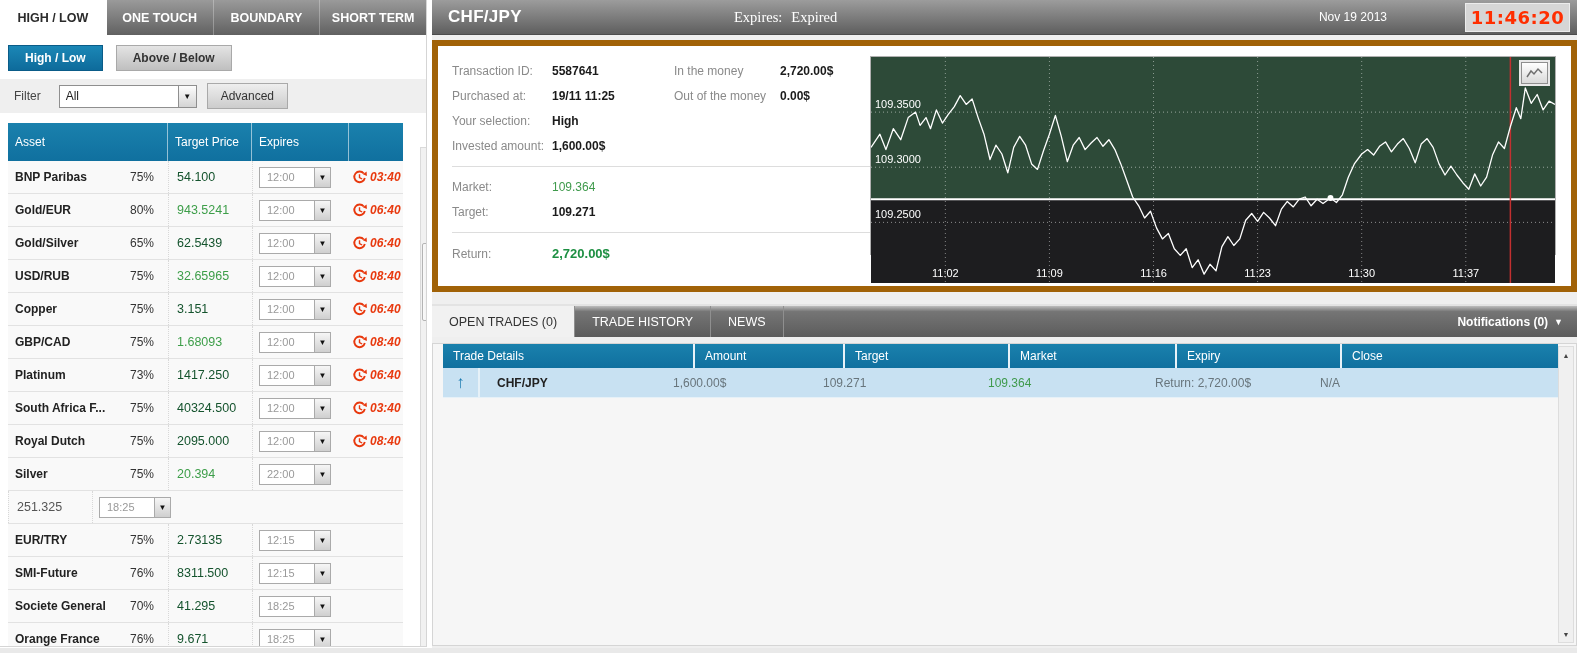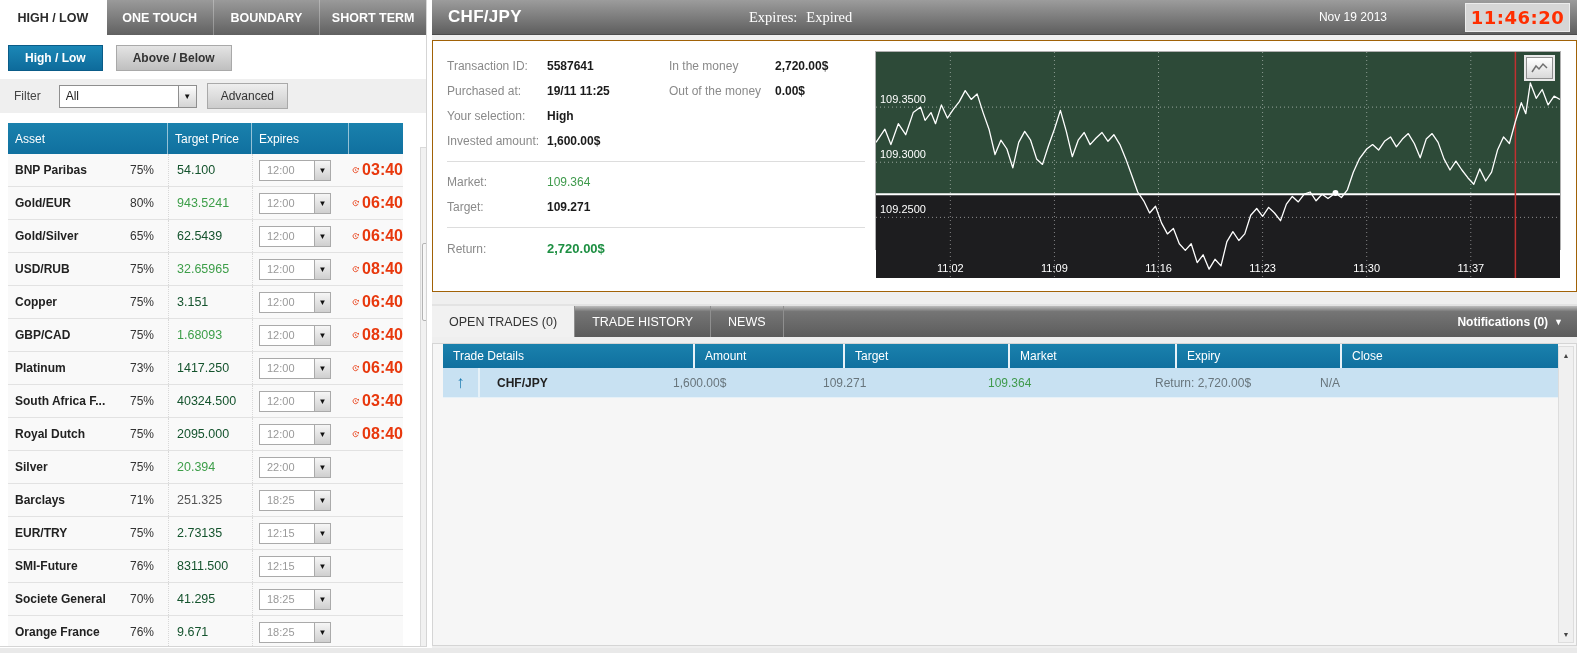--- a/index.html
+++ b/index.html
@@ -16,51 +16,51 @@
   .sbtn { height:26px; padding:0 16px; display:flex; align-items:center; font-size:12px; font-weight:bold; border:1px solid #a9a9a9; background:linear-gradient(#e4e4e4,#bfbfbf); color:#333; cursor:pointer; }
   .sbtn.active { background:linear-gradient(#1b87b6,#0e6b9b); border-color:#0a5c88; color:#fff; }
   .filter-row { height:34px; background:#efefef; display:flex; align-items:center; padding:0 8px; gap:10px; }
   .filter-label { font-size:12px; color:#444; margin:0 8px 0 6px; }
   .select { width:138px; height:23px; background:#fff; border:1px solid #8f8f8f; display:flex; align-items:stretch; cursor:pointer; }
   .select .val { flex:1; font-size:12px; color:#222; padding:3px 6px; white-space:nowrap; overflow:hidden; }
   .dd-arrow { width:18px; background:linear-gradient(#fdfdfd,#d4d4d4); border-left:1px solid #8f8f8f; display:flex; align-items:center; justify-content:center; font-size:8px; color:#111; }
   .adv-btn { height:25px; padding:12px 13px; display:flex; align-items:center; font-size:12px; color:#333; border:1px solid #a9a9a9; background:linear-gradient(#eee,#ccc); cursor:pointer; }
 
   .asset-table { margin:10px 8px 0 8px; position:relative; }
-  .ahead { display:flex; height:31px; background:linear-gradient(#1a81ad,#10709f); color:#fff; font-size:12px; width:395px; }
+  .ahead { display:flex; height:38px; background:linear-gradient(#1a81ad,#10709f); color:#fff; font-size:12px; width:395px; }
   .ahead > div { display:flex; align-items:center; padding-left:7px; border-right:1px solid rgba(255,255,255,.55); }
   .ahead .h-asset { width:160px; } .ahead .h-price { width:84px; } .ahead .h-exp { width:97px; } .ahead .h-cd { width:54px; border-right:none; }
   .asset-body { height:501px; overflow:hidden; width:395px; }
   .arow { display:flex; height:33px; border-bottom:1px solid #e2e2e2; background:#f9f9f9; cursor:pointer; }
   .arow > div { display:flex; align-items:center; }
   .c-asset { width:160px; justify-content:space-between; padding:0 14px 0 7px; }
   .aname { font-size:12px; font-weight:bold; color:#222; white-space:nowrap; }
   .apct { font-size:12px; color:#333; }
   .c-price { width:84px; padding-left:8px; font-size:12.5px; border-left:1px dotted #d8d8d8; }
   .c-price.down { color:#14532d; } .c-price.up { color:#3d9e49; } .c-price.flat { color:#555; }
   .c-exp { width:97px; padding-left:6px; border-left:1px dotted #d8d8d8; }
   .exp-dd { width:72px; height:21px; background:#fff; border:1px solid #aaa; display:flex; align-items:stretch; cursor:pointer; }
   .exp-dd .val { flex:1; font-size:11px; color:#999; padding:3px 0 0 7px; }
   .exp-dd .dd-arrow { width:16px; background:linear-gradient(#f6f6f6,#cfcfcf); border-left:1px solid #aaa; }
-  .c-cd { width:54px; gap:3px; padding-left:3px; font-size:16px; font-weight:bold; color:#e8380d; }
+  .c-cd { width:54px; gap:3px; padding-left:3px; font-size:12px; font-weight:bold; color:#e8380d;font-style:italic; }
   .scroll-v { position:absolute; right:-20px; top:24px; bottom:-2px; width:18px; background:#f1f1f1; border:1px solid #dadada; }
   .sb-btn { height:16px; display:flex; align-items:center; justify-content:center; font-size:7px; color:#444; cursor:pointer; }
   .sb-btn.bottom { position:absolute; bottom:0; left:0; right:0; }
   .sb-thumb { position:absolute; left:1px; right:1px; background:linear-gradient(90deg,#fafafa,#dedede); border:1px solid #b4b4b4; border-radius:2px; display:flex; align-items:center; justify-content:center; color:#888; font-size:9px; cursor:grab; }
 
   
   .right-panel { flex:1; height:648px; background:#efefef; position:relative; }
   .rp-header { height:35px; background:linear-gradient(#9c9c9c,#5e5e5e); display:flex; align-items:center; position:relative; border-bottom:1px solid #4c4c4c; }
   .pair { color:#fff; font-size:17px; font-weight:bold; margin-left:16px; letter-spacing:.3px; }
-  .expires-wrap { position:absolute; left:317px; color:#fff; font-family:"Liberation Serif", serif; font-size:14.5px; }
+  .expires-wrap { position:absolute; left:302px; color:#fff; font-family:"Liberation Serif", serif; font-size:14.5px; }
   .expires-wrap .lbl { margin-right:9px; }
   .rp-date { position:absolute; right:190px; color:#fff; font-size:12px; }
   .rp-clock { position:absolute; right:7px; top:3px; width:105px; height:29px; background:#d6d6d6; border:1px solid #ececec; display:flex; align-items:center; justify-content:center; color:#ff2e00; font-size:18px; font-weight:bold; font-family:"DejaVu Sans", sans-serif; letter-spacing:.5px; }
 
-  .main-card { margin-top:5px; height:252px; background:#fff; border:1px solid #a16207; position:relative; }
+  .main-card { margin-top:5px; height:252px; background:#fff; border:6px solid #a16207; position:relative; }
   .td-grid { position:absolute; left:14px; top:18px; width:418px; display:grid; grid-template-columns:100px 122px 106px auto; row-gap:11px; font-size:12px; align-items:center; }
   .td-grid .lbl { color:#8a8a8a; }
   .td-grid .val { color:#1b1b1b; font-weight:bold; }
   .td-grid .val.green { color:#3f9a4c; font-weight:normal; }
   .td-grid .val.green-bold { color:#1d8f42; font-weight:bold; font-size:13px; }
   .td-sep { grid-column:1 / -1; border-top:1px solid #ddd; height:1px; margin:2px 0; }
   .span2 { grid-column:2 / -1; }
 
   .chart-wrap { position:absolute; top:10px; right:15px; width:686px; height:199px; border:1px solid #b0b0b0; background:#fef9c3; }
   .chart-btn { position:absolute; top:5px; right:7px; width:27px; height:22px; background:linear-gradient(#ffffff,#d9d9d9); border:1px solid #8f8f8f; box-shadow:0 0 0 2px #e9e9e9; display:flex; align-items:center; justify-content:center; cursor:pointer; }
@@ -315,24 +315,20 @@
             <div class="c-price up">20.394</div>
             <div class="c-exp">
               <div class="exp-dd">
                 <span class="val">22:00</span>
                 <span class="dd-arrow">▼</span>
               </div>
             </div>
             <div class="c-cd"></div>
           </div>
           <div class="arow">
-            <div class="c-asset">
-              <span class="aname">Barclays</span>
-              <span class="apct">71%</span>
-            </div>
             <div class="c-price flat">251.325</div>
             <div class="c-exp">
               <div class="exp-dd">
                 <span class="val">18:25</span>
                 <span class="dd-arrow">▼</span>
               </div>
             </div>
             <div class="c-cd"></div>
           </div>
           <div class="arow">

